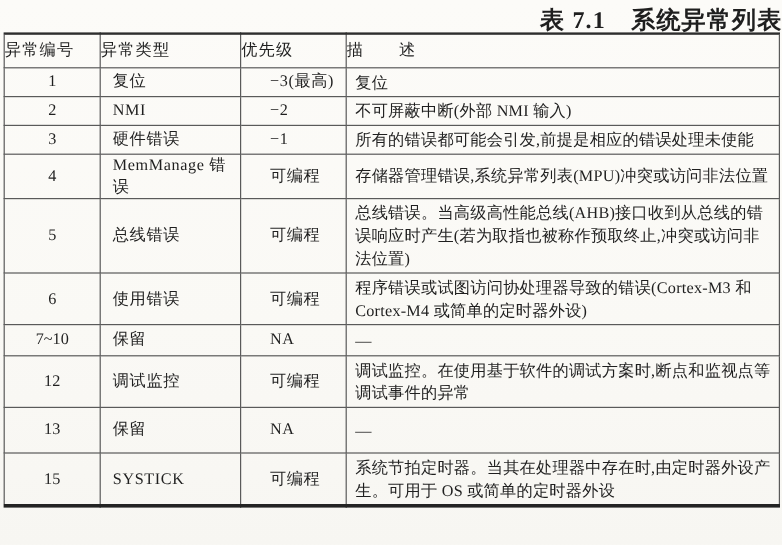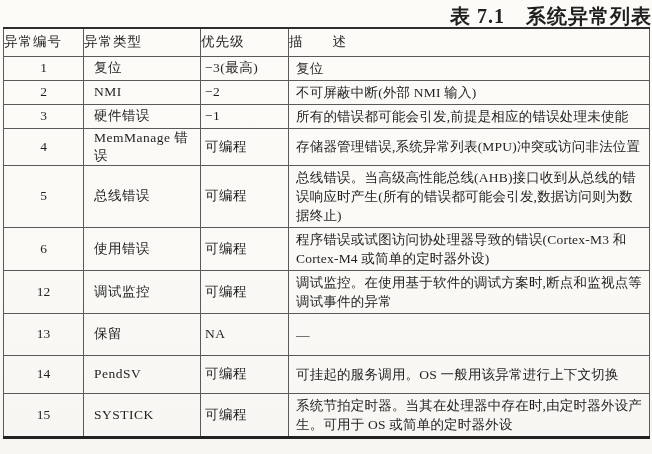--- a/index.html
+++ b/index.html
@@ -28,21 +28,21 @@
     border:1px solid #5a5a5a;
     vertical-align:middle;
     padding:0;
     font-weight:normal;
     overflow:hidden;
   }
   .exc thead tr{height:28px;}
   .exc th{text-align:left;letter-spacing:1px;}
   td.c-no{text-align:center;}
   td.c-type{padding-left:10px;letter-spacing:0.5px;}
-  td.c-pri{padding-left:4px;letter-spacing:0.5px;}
+  td.c-pri{padding-left:24px;letter-spacing:0.5px;}
   td.c-desc{padding:2px 6px 2px 7px;line-height:19px;letter-spacing:0.2px;}
   
   tbody tr:nth-child(1){height:23px;}
   tbody tr:nth-child(2){height:22px;}
   tbody tr:nth-child(3){height:23px;}
   tbody tr:nth-child(4){height:34px;}
   tbody tr:nth-child(5){height:60px;}
   tbody tr:nth-child(6){height:41px;}
   tbody tr:nth-child(7){height:26px;}
   tbody tr:nth-child(8){height:42px;}
@@ -95,47 +95,47 @@
       <tr>
         <td class="c-no">4</td>
         <td class="c-type">MemManage 错误</td>
         <td class="c-pri">可编程</td>
         <td class="c-desc">存储器管理错误,系统异常列表(MPU)冲突或访问非法位置</td>
       </tr>
       <tr>
         <td class="c-no">5</td>
         <td class="c-type">总线错误</td>
         <td class="c-pri">可编程</td>
-        <td class="c-desc">总线错误。当高级高性能总线(AHB)接口收到从总线的错误响应时产生(所有的错误都可能会引发,数据访问则为数据终止)</td>
+        <td class="c-desc">总线错误。当高级高性能总线(AHB)接口收到从总线的错误响应时产生(若为取指也被称作预取终止,冲突或访问非法位置)</td>
       </tr>
       <tr>
         <td class="c-no">6</td>
         <td class="c-type">使用错误</td>
         <td class="c-pri">可编程</td>
         <td class="c-desc">程序错误或试图访问协处理器导致的错误(Cortex-M3 和 Cortex-M4 或简单的定时器外设)</td>
+      </tr>
+      <tr>
+        <td class="c-no">7~10</td>
+        <td class="c-type">保留</td>
+        <td class="c-pri">NA</td>
+        <td class="c-desc">—</td>
       </tr>
       <tr>
         <td class="c-no">12</td>
         <td class="c-type">调试监控</td>
         <td class="c-pri">可编程</td>
         <td class="c-desc">调试监控。在使用基于软件的调试方案时,断点和监视点等调试事件的异常</td>
       </tr>
       <tr>
         <td class="c-no">13</td>
         <td class="c-type">保留</td>
         <td class="c-pri">NA</td>
         <td class="c-desc">—</td>
       </tr>
       <tr>
-        <td class="c-no">14</td>
-        <td class="c-type">PendSV</td>
-        <td class="c-pri">可编程</td>
-        <td class="c-desc">可挂起的服务调用。OS 一般用该异常进行上下文切换</td>
-      </tr>
-      <tr>
         <td class="c-no">15</td>
         <td class="c-type">SYSTICK</td>
         <td class="c-pri">可编程</td>
         <td class="c-desc">系统节拍定时器。当其在处理器中存在时,由定时器外设产生。可用于 OS 或简单的定时器外设</td>
       </tr>
     </tbody>
   </table>
 
 </div>
 

